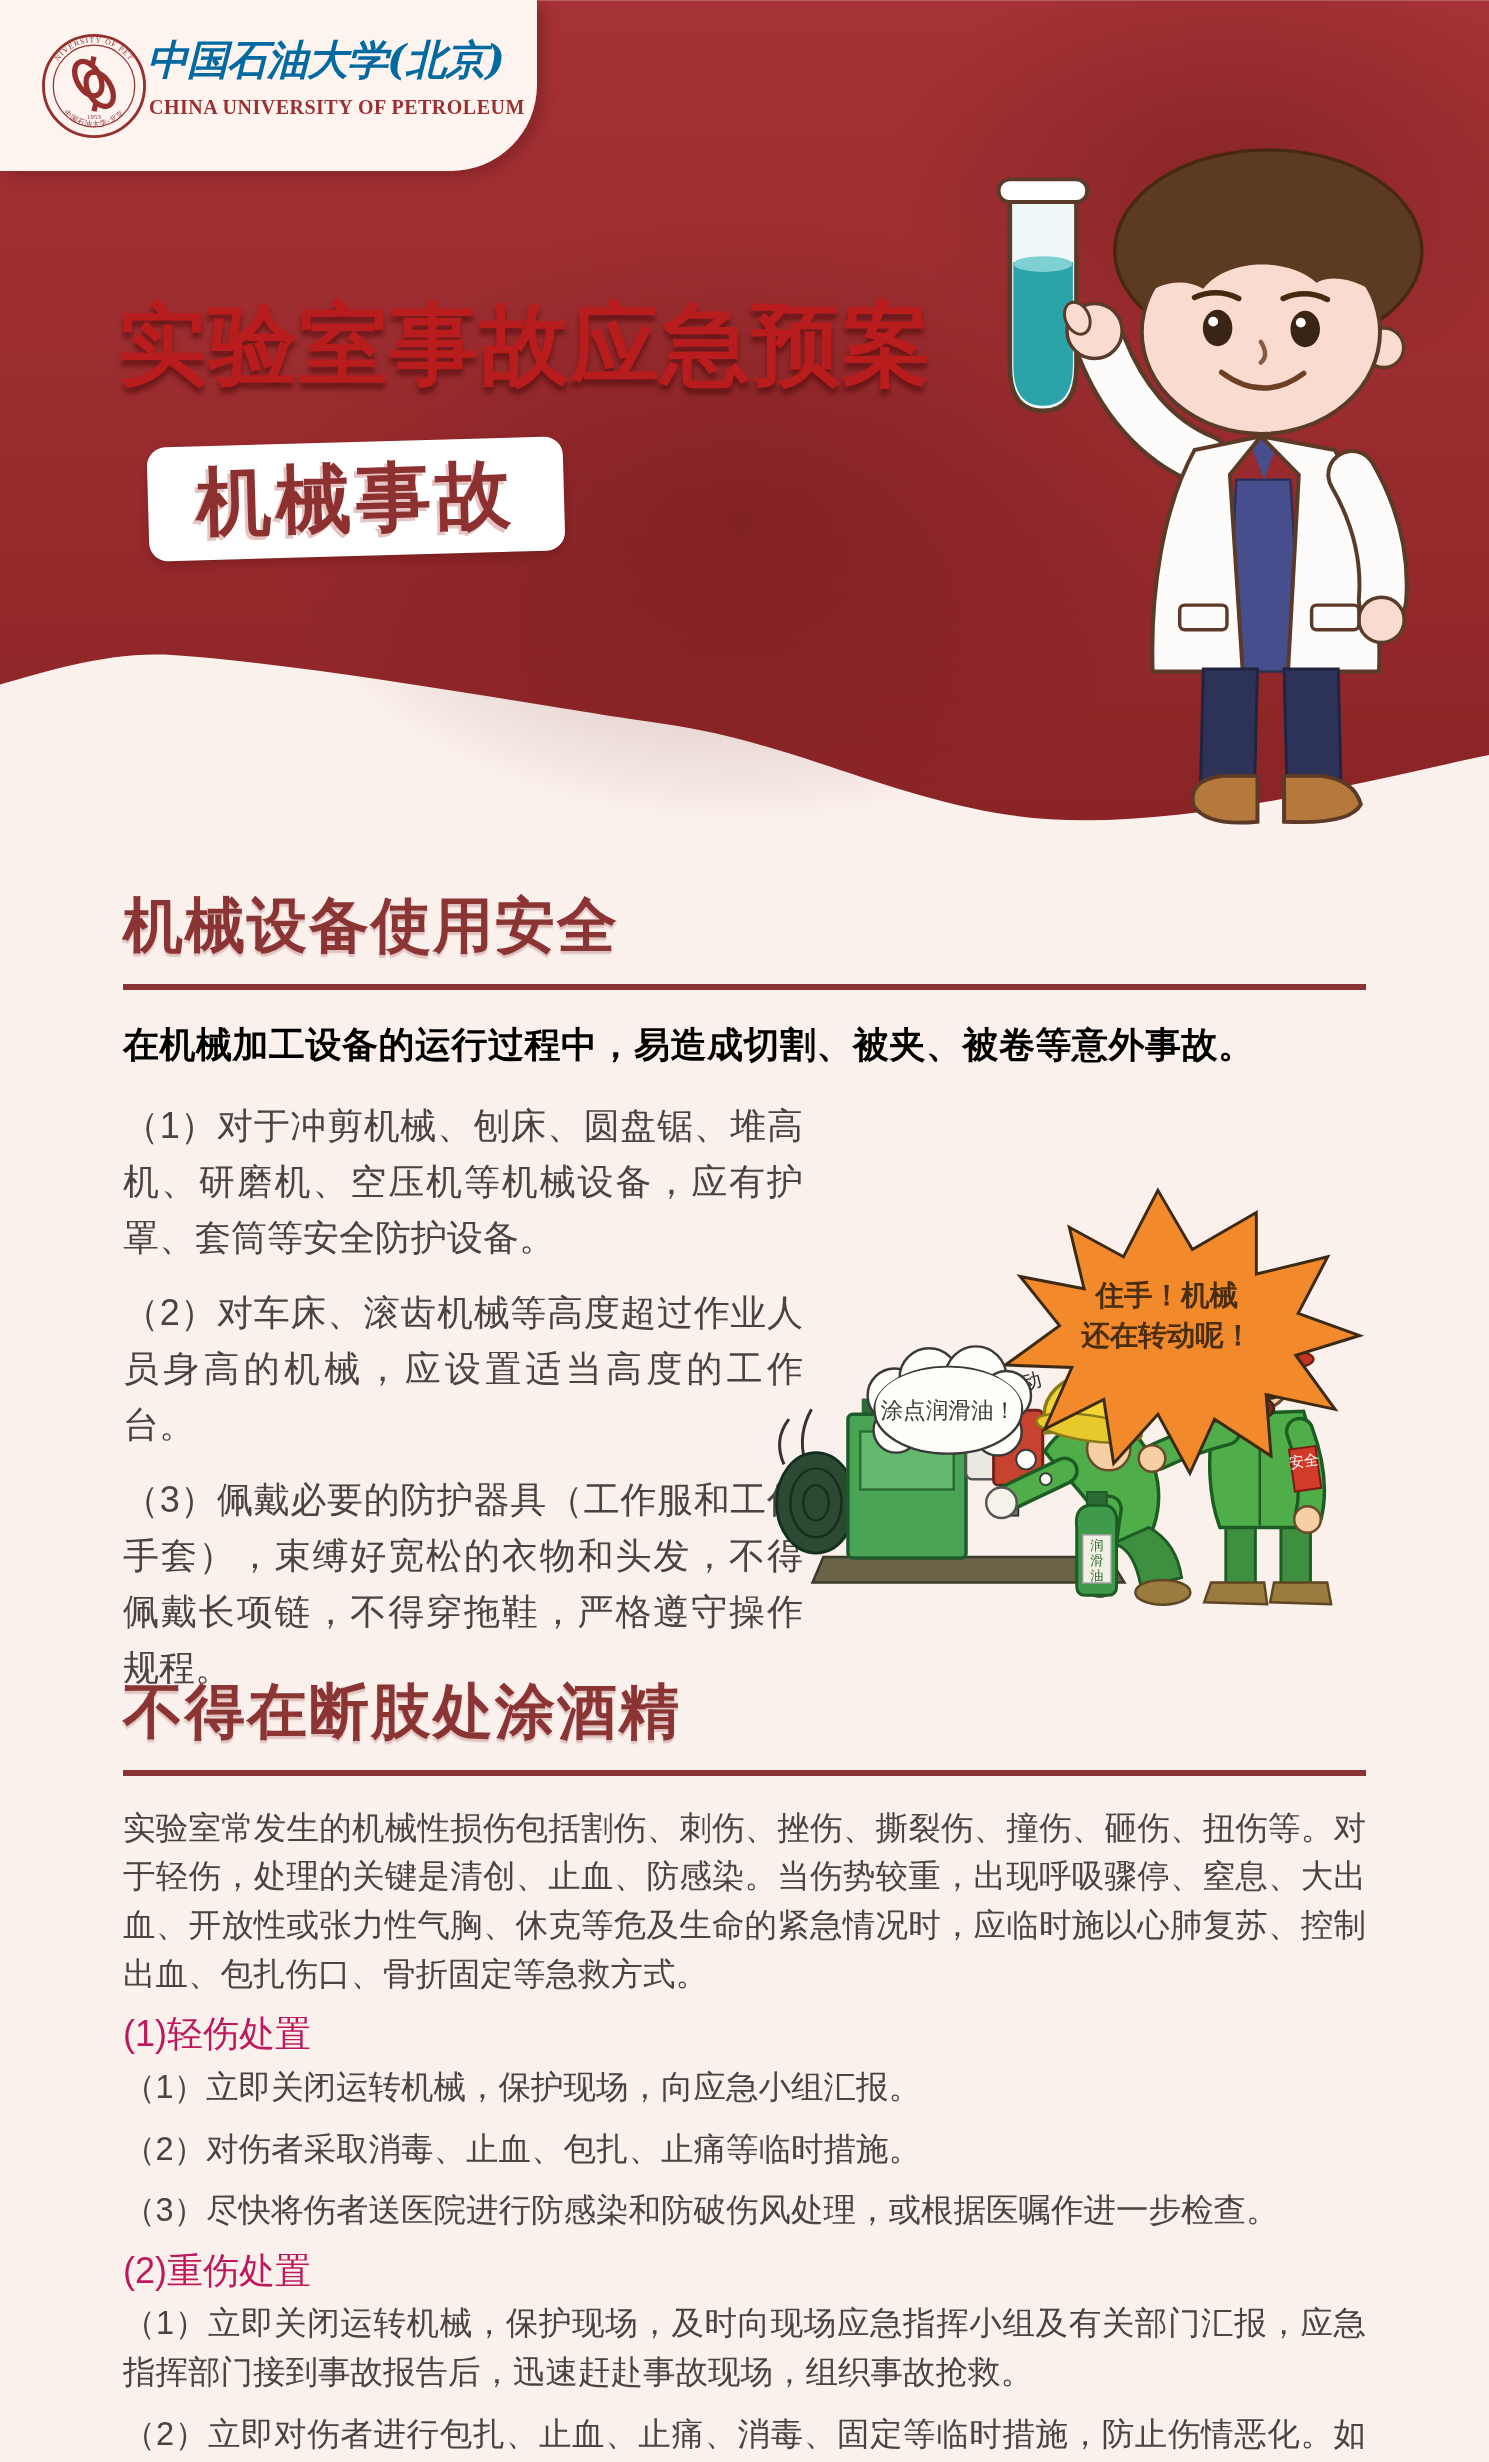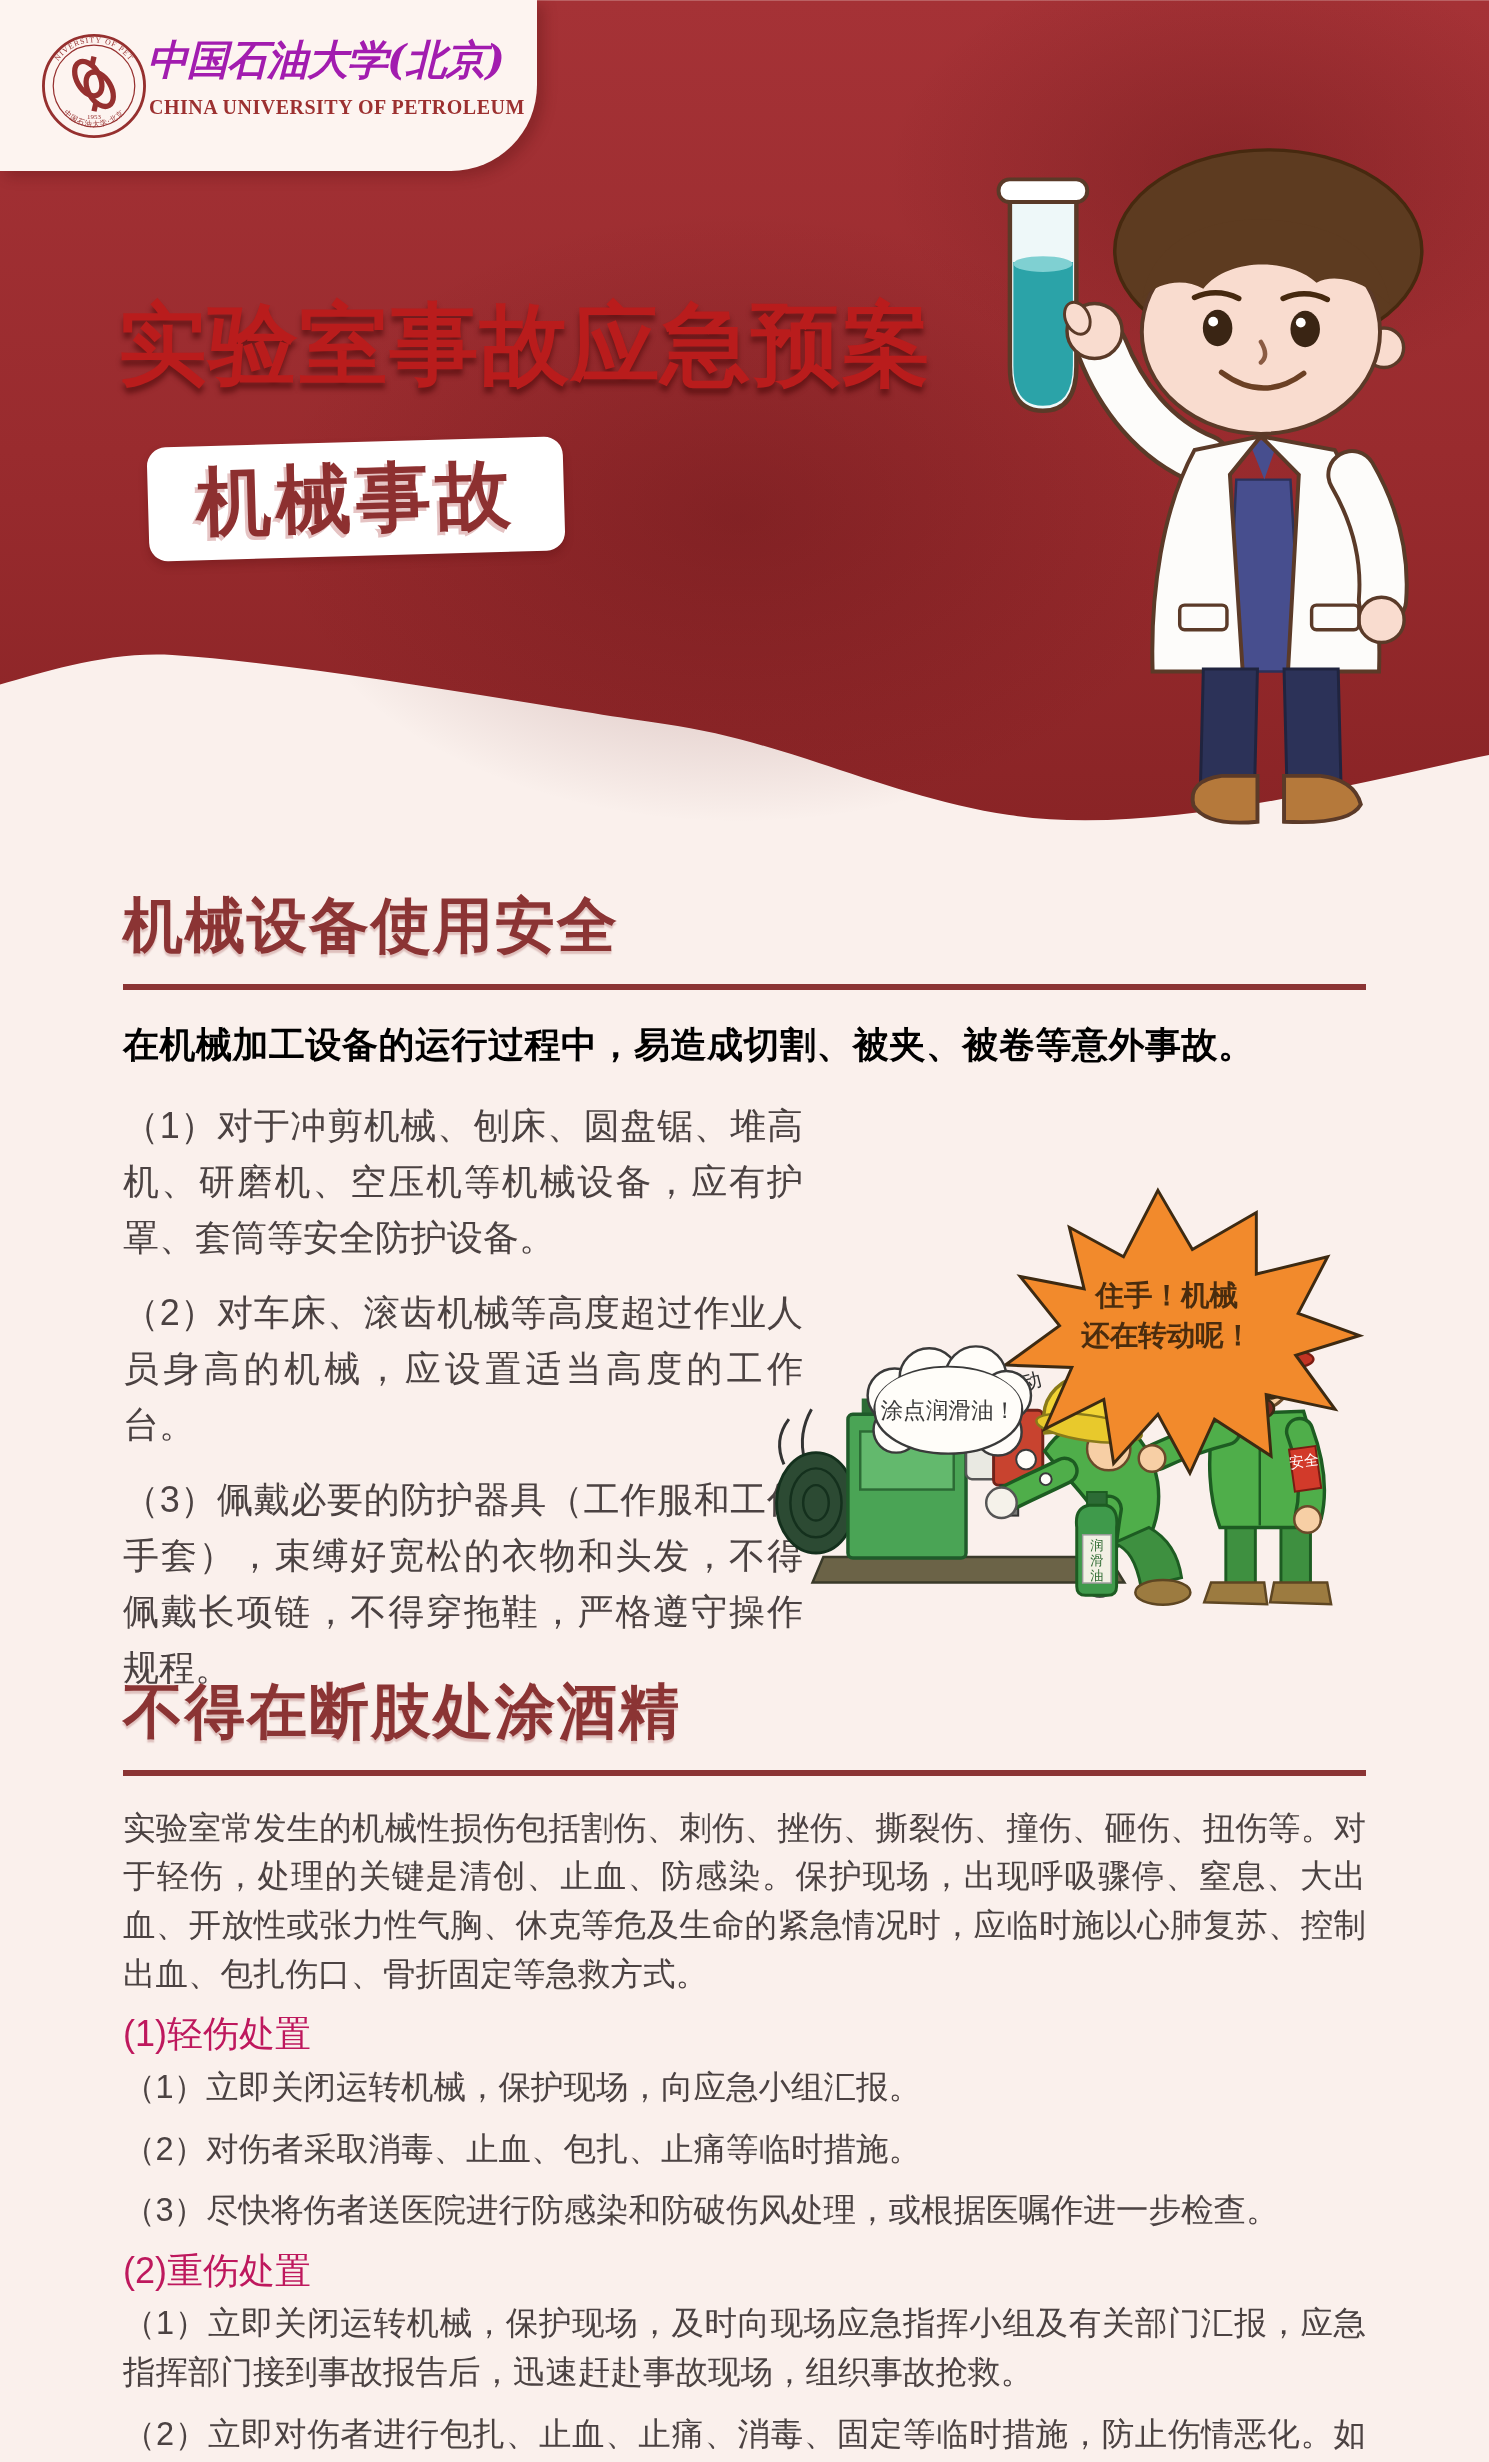--- a/index.html
+++ b/index.html
@@ -12,21 +12,21 @@
   .header-svg{position:absolute;left:0;top:0;}
   .logo-panel{
     position:absolute;left:0;top:0;width:537px;height:171px;
     background:#fdf4f0;border-radius:0 0 86px 0;
     box-shadow:6.9px 5.9px 12.8px rgba(80,15,15,.30);
   }
   .emblem{position:absolute;left:41px;top:32.5px;}
   .logo-zh{
     position:absolute;left:147px;top:32.5px;width:384px;
     font-family:"DejaVu Serif",serif;font-style:italic;font-weight:700;
-    font-size:41px;color:#a21caf;letter-spacing:-1px;white-space:nowrap;
+    font-size:41px;color:#0369a1;letter-spacing:-1px;white-space:nowrap;
   }
   .logo-en{
     position:absolute;left:149px;top:96px;width:384px;
     font-family:"Liberation Serif",serif;font-weight:700;
     font-size:20px;color:#9c3030;letter-spacing:0.5px;white-space:nowrap;
   }
   .main-title{
     position:absolute;left:118px;top:285px;
     font-size:89px;font-weight:900;color:#b91c1c;letter-spacing:1.5px;
     text-shadow:0 5.9px 4.9px rgba(70,8,8,.55);white-space:nowrap;
@@ -284,21 +284,21 @@
             <text x="364" y="478" font-size="46" fill="#3a3a3a" text-anchor="middle">涂点润滑油！</text>
           </g>
         </svg>
       </div>
     </div>
   </div>
 
   <div class="section section-2">
     <h2 class="sec-heading">不得在断肢处涂酒精</h2>
     <hr class="sec-rule">
-    <p class="para">实验室常发生的机械性损伤包括割伤、刺伤、挫伤、撕裂伤、撞伤、砸伤、扭伤等。对于轻伤，处理的关键是清创、止血、防感染。保护现场，出现呼吸骤停、窒息、大出血、开放性或张力性气胸、休克等危及生命的紧急情况时，应临时施以心肺复苏、控制出血、包扎伤口、骨折固定等急救方式。</p>
+    <p class="para">实验室常发生的机械性损伤包括割伤、刺伤、挫伤、撕裂伤、撞伤、砸伤、扭伤等。对于轻伤，处理的关键是清创、止血、防感染。当伤势较重，出现呼吸骤停、窒息、大出血、开放性或张力性气胸、休克等危及生命的紧急情况时，应临时施以心肺复苏、控制出血、包扎伤口、骨折固定等急救方式。</p>
     <p class="sub">(1)轻伤处置</p>
     <p class="s2-item">（1）立即关闭运转机械，保护现场，向应急小组汇报。</p>
     <p class="s2-item">（2）对伤者采取消毒、止血、包扎、止痛等临时措施。</p>
     <p class="s2-item">（3）尽快将伤者送医院进行防感染和防破伤风处理，或根据医嘱作进一步检查。</p>
     <p class="sub">(2)重伤处置</p>
     <p class="s2-item">（1）立即关闭运转机械，保护现场，及时向现场应急指挥小组及有关部门汇报，应急指挥部门接到事故报告后，迅速赶赴事故现场，组织事故抢救。</p>
     <p class="s2-item">（2）立即对伤者进行包扎、止血、止痛、消毒、固定等临时措施，防止伤情恶化。如有断肢等情况，及时用干净毛巾、手绢、布片包好，放在无裂纹的塑料袋或胶皮袋内，袋口扎紧，在口袋周围放置冰块、雪糕等降温物品，不得在断肢处涂酒精、碘酒及其他消毒液。</p>
 
   </div>
 

